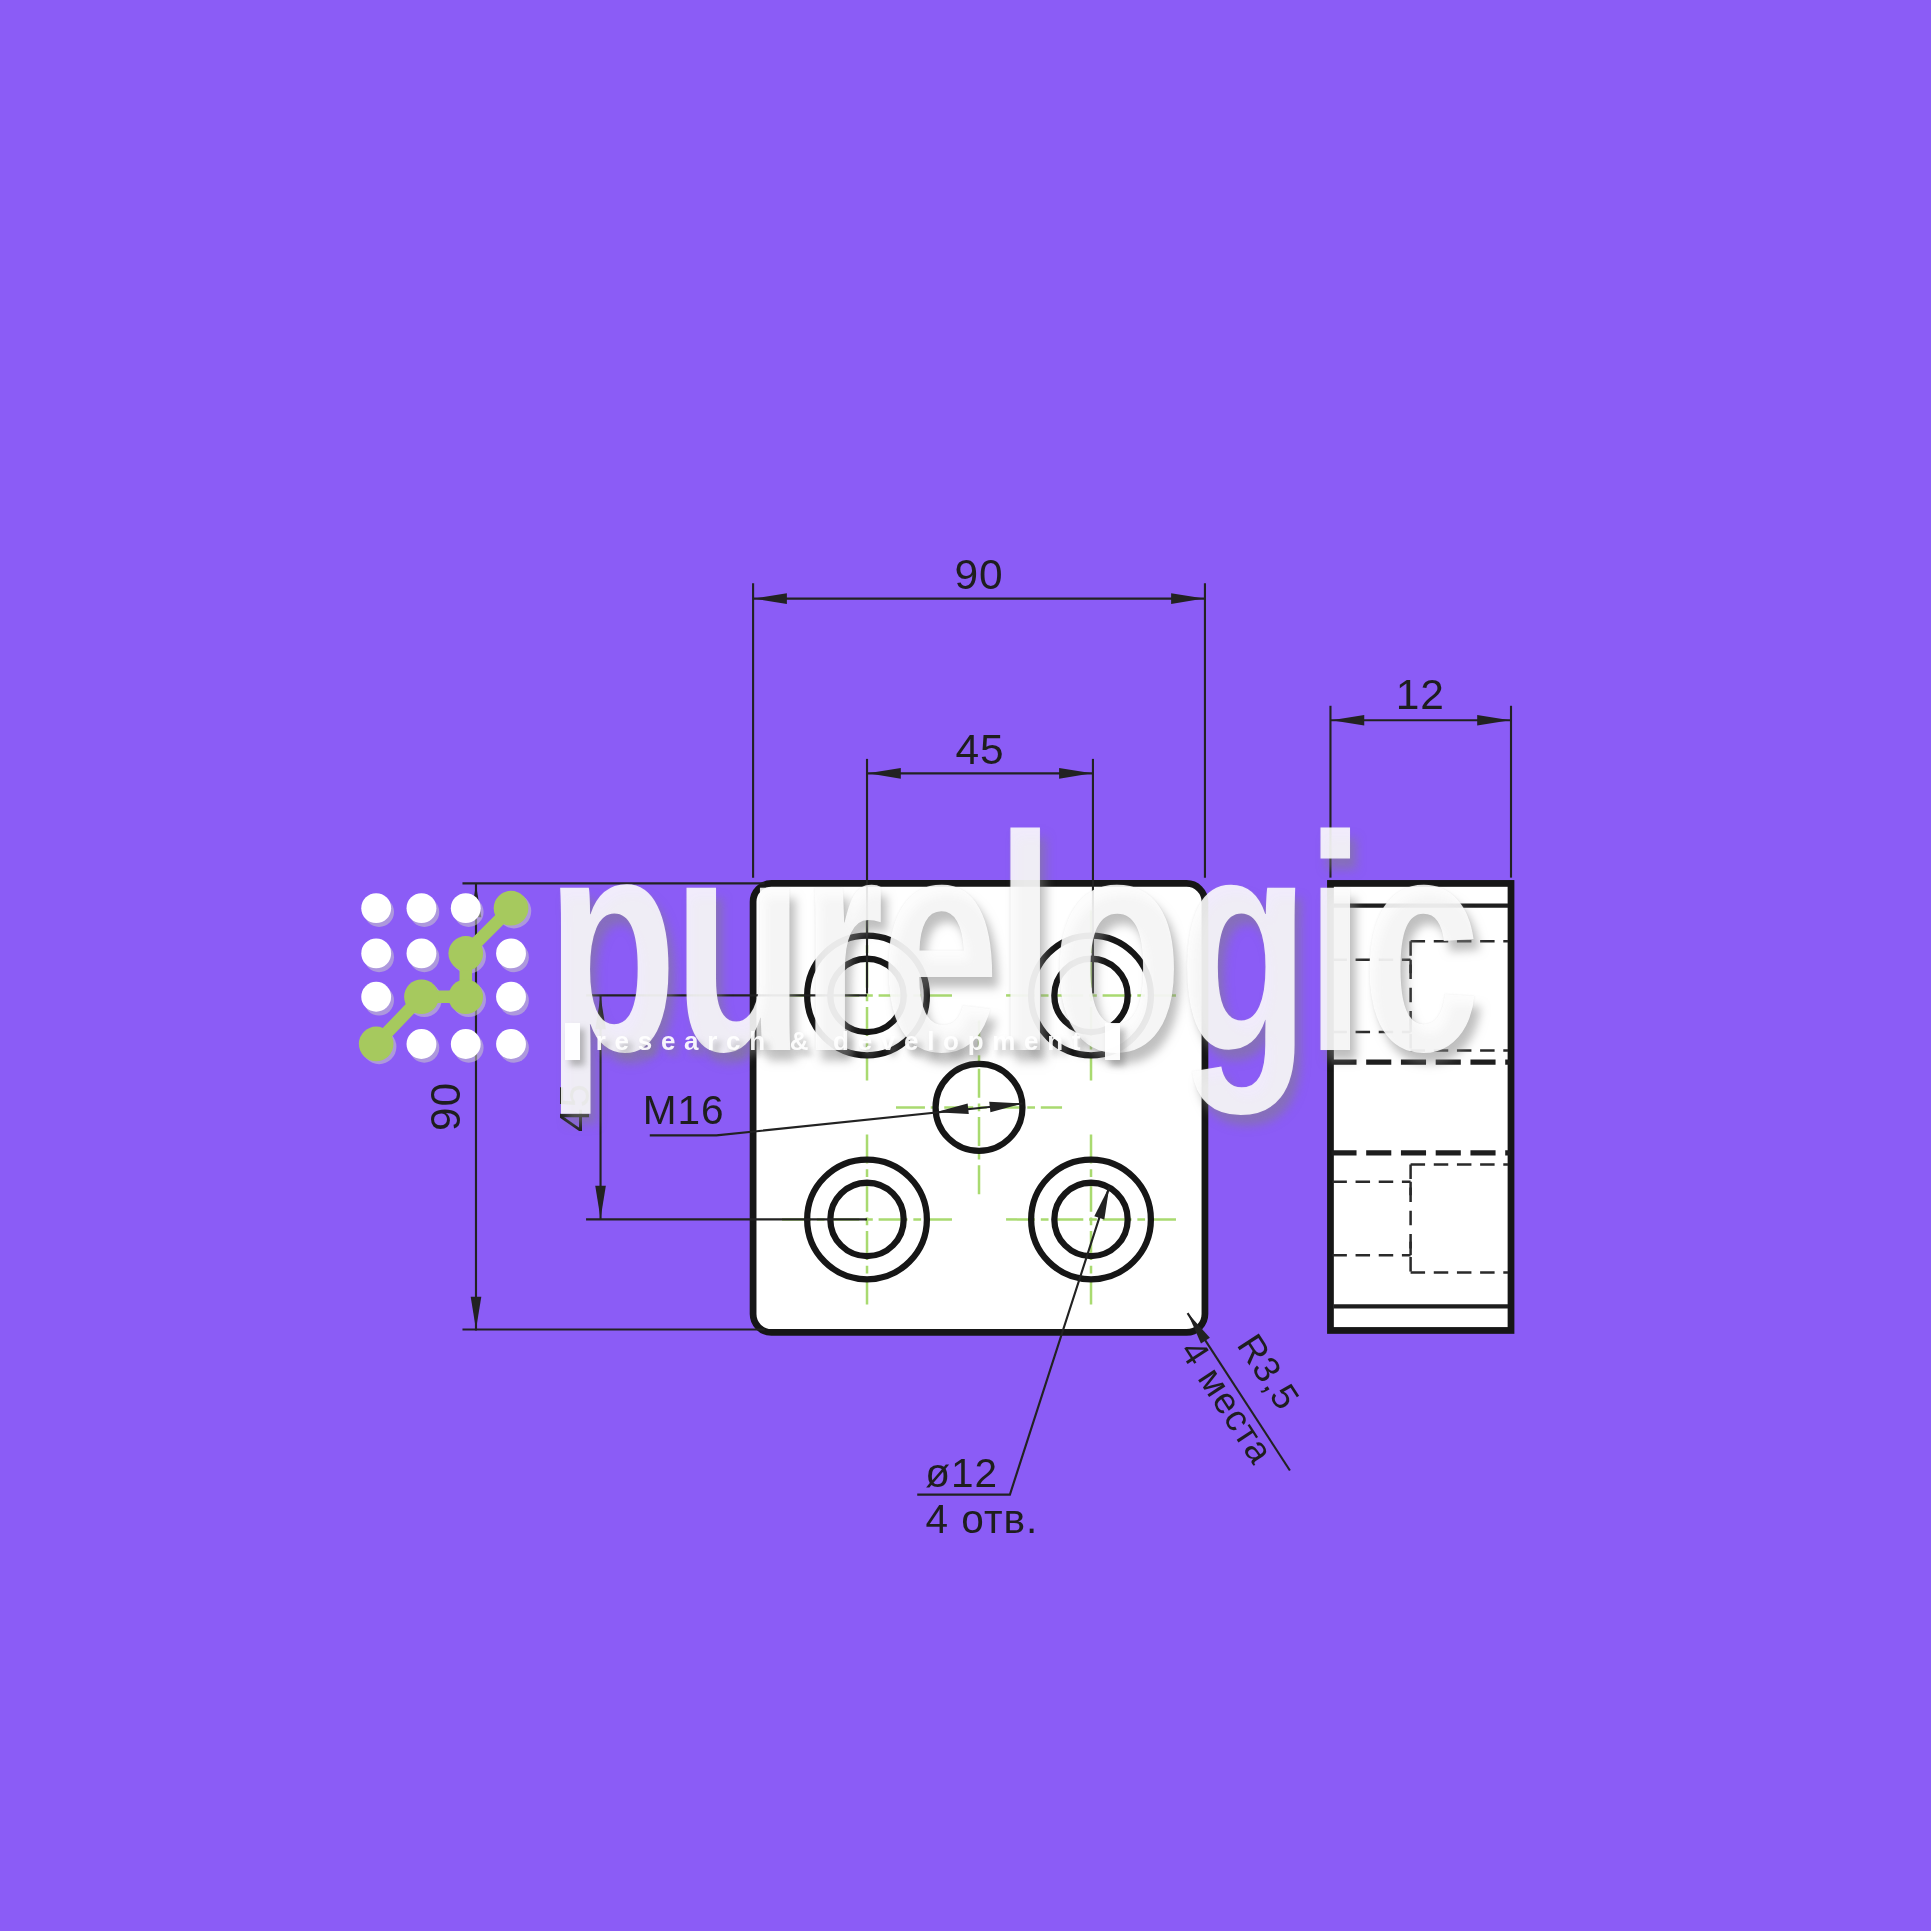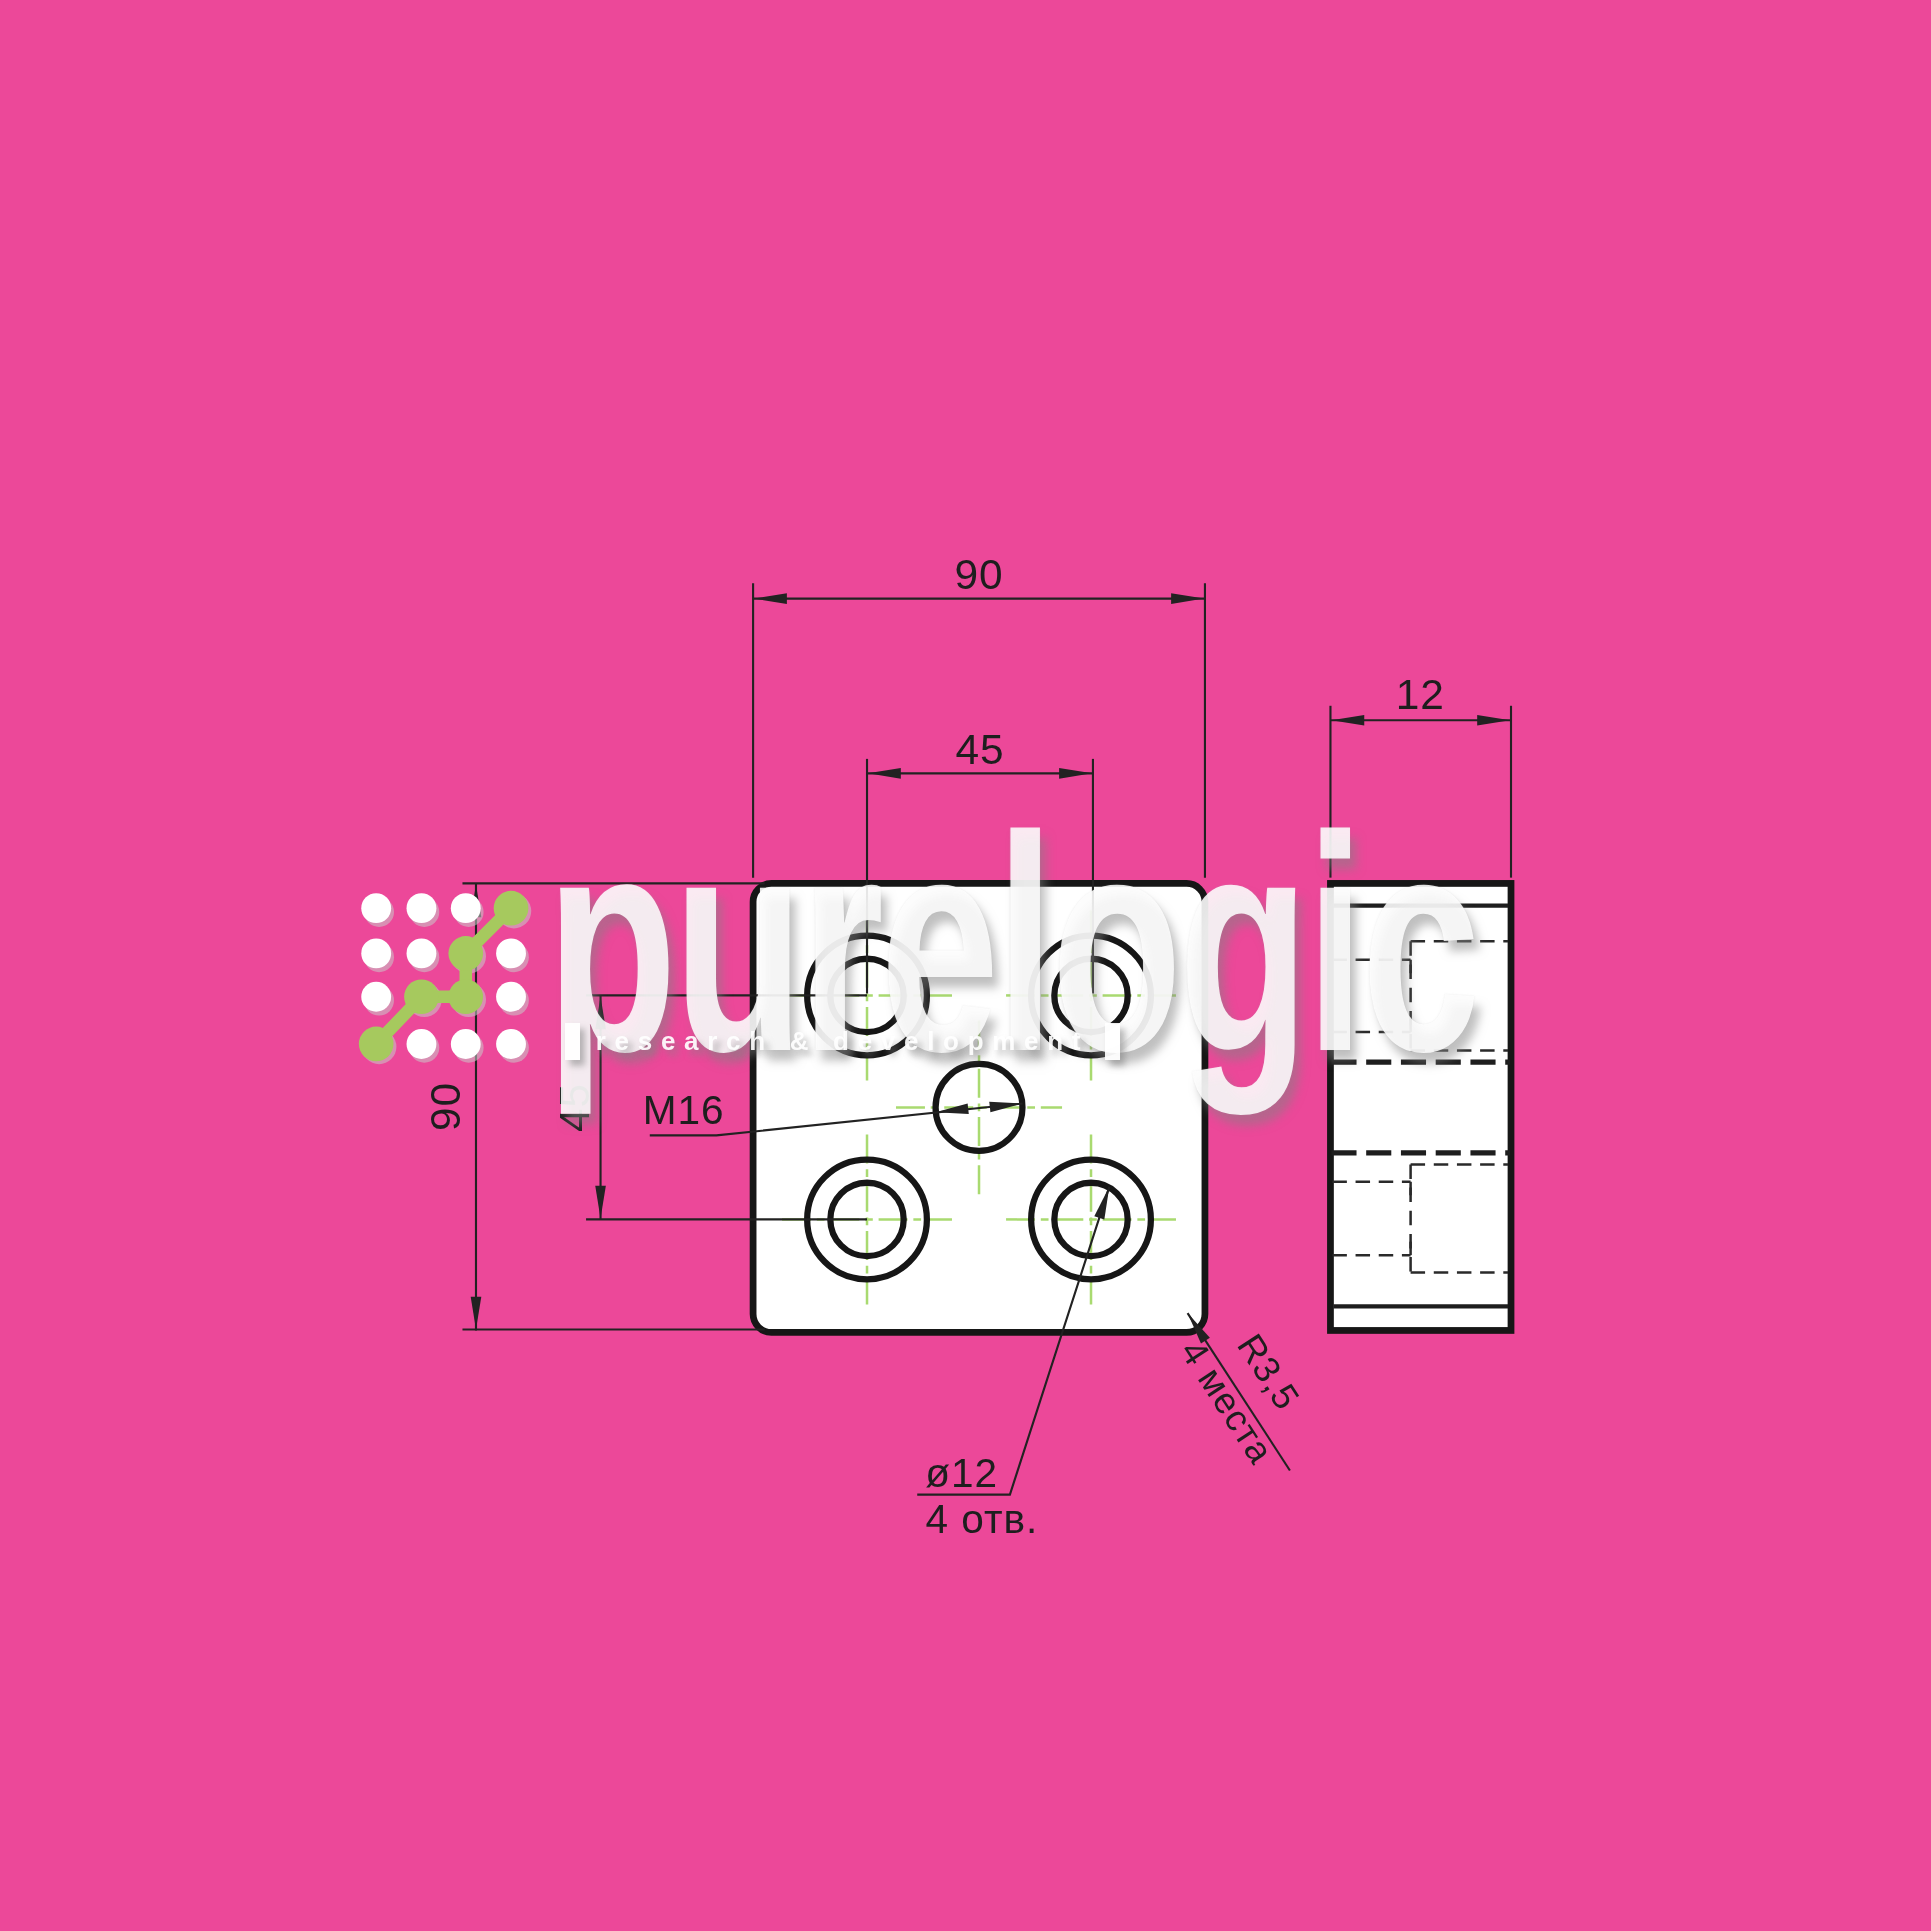--- a/index.html
+++ b/index.html
@@ -1,16 +1,16 @@
 <!DOCTYPE html>
 <html><head>
 <meta charset="utf-8">
 <style>
   html,body{margin:0;padding:0;background:#ffffff;}
-  .page{position:relative;width:1931px;height:1931px;background:#ec4899;overflow:hidden;
+  .page{position:relative;width:1931px;height:1931px;background:#8b5cf6;overflow:hidden;
         font-family:"Liberation Sans",sans-serif;}
   svg text{font-family:"Liberation Sans",sans-serif;fill:#1e1e1e;}
   .dim-text{font-size:44px;letter-spacing:1px;}
   .label-text{font-size:42px;letter-spacing:1px;}
   .rot-label{font-size:38px;letter-spacing:1px;}
 
   
   .watermark{position:absolute;left:0;top:0;width:1931px;height:1530px;pointer-events:none;}
   .wm-title{
     position:absolute;left:546px;top:790px;

